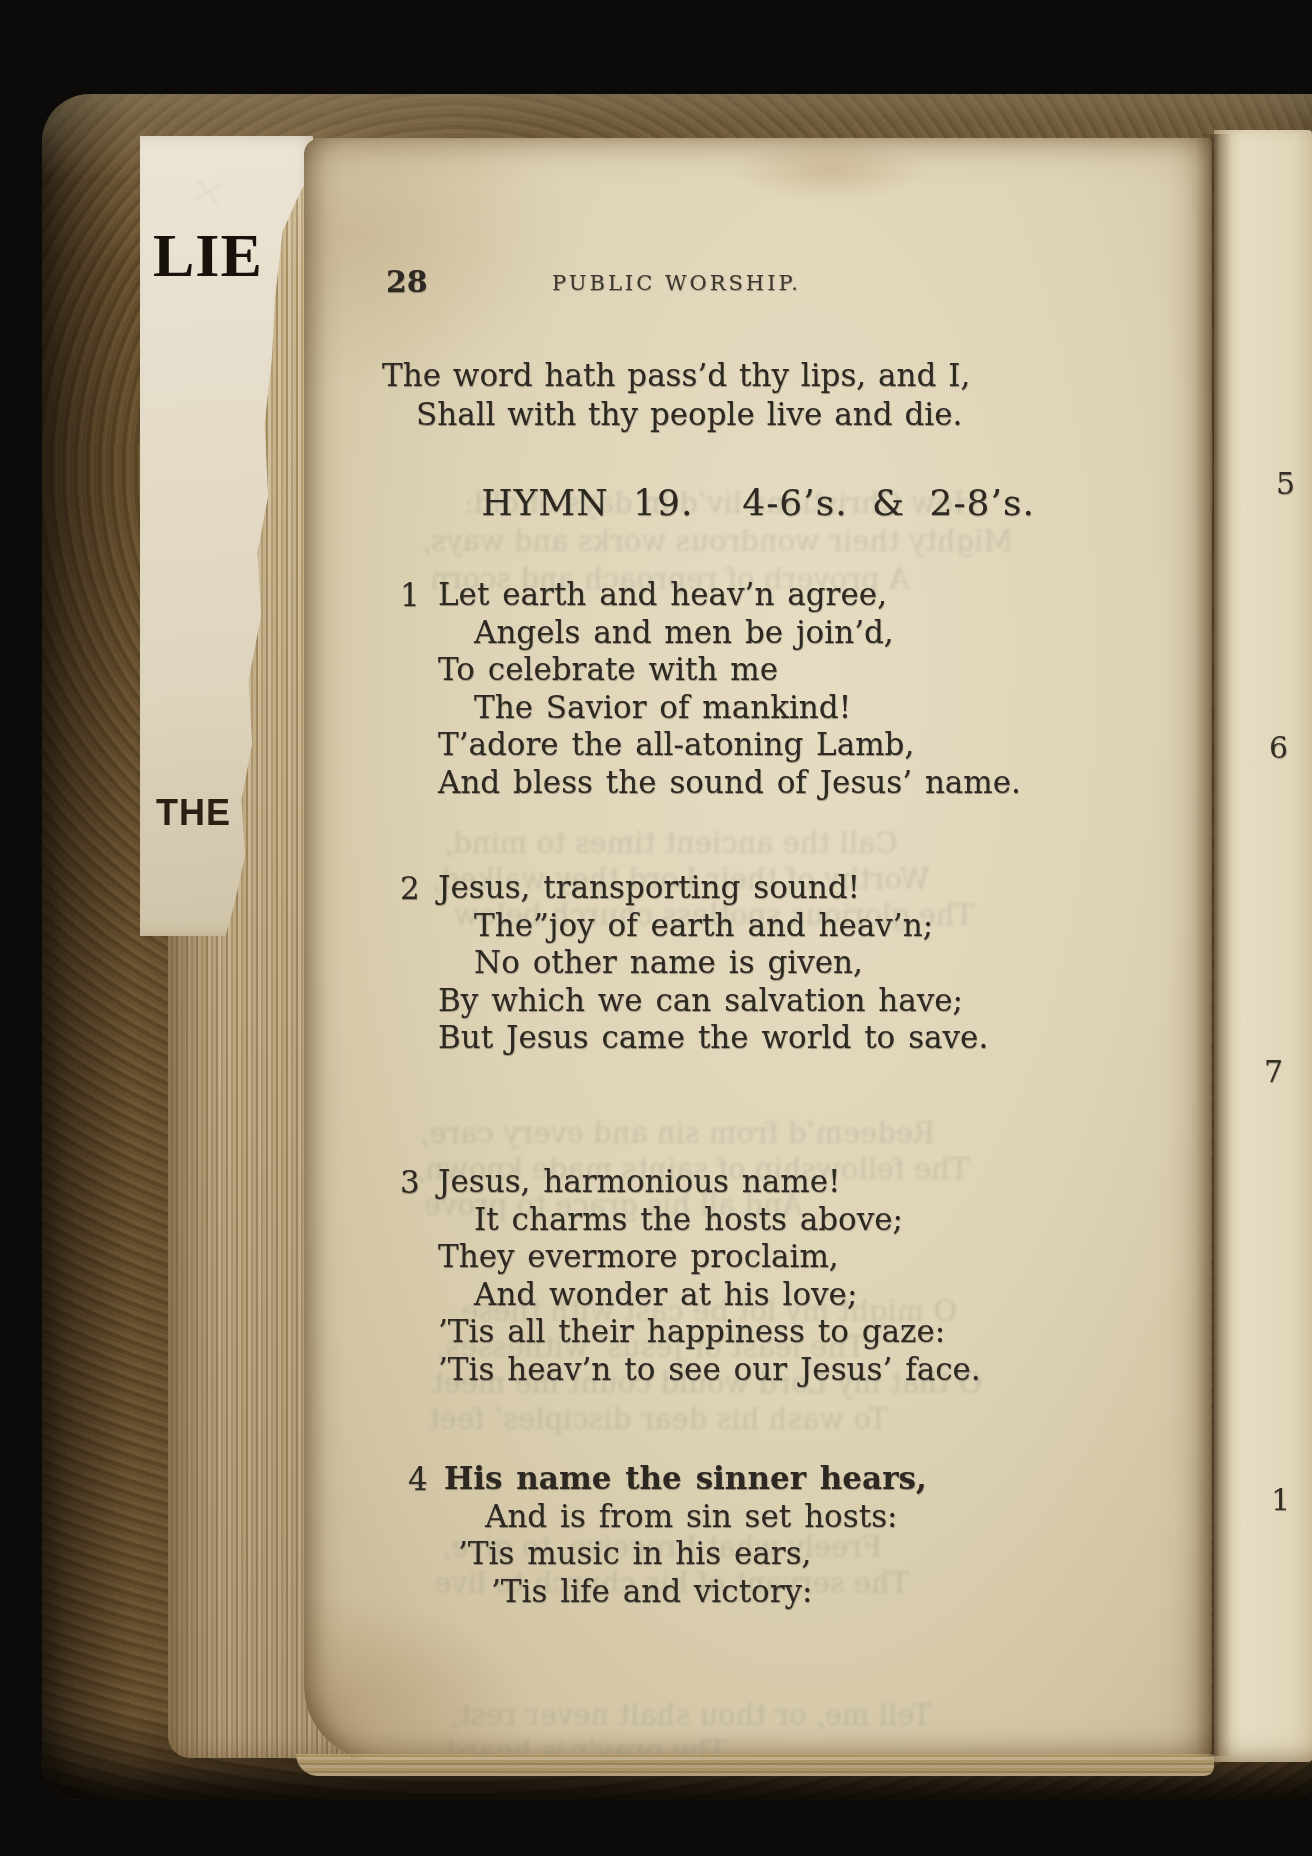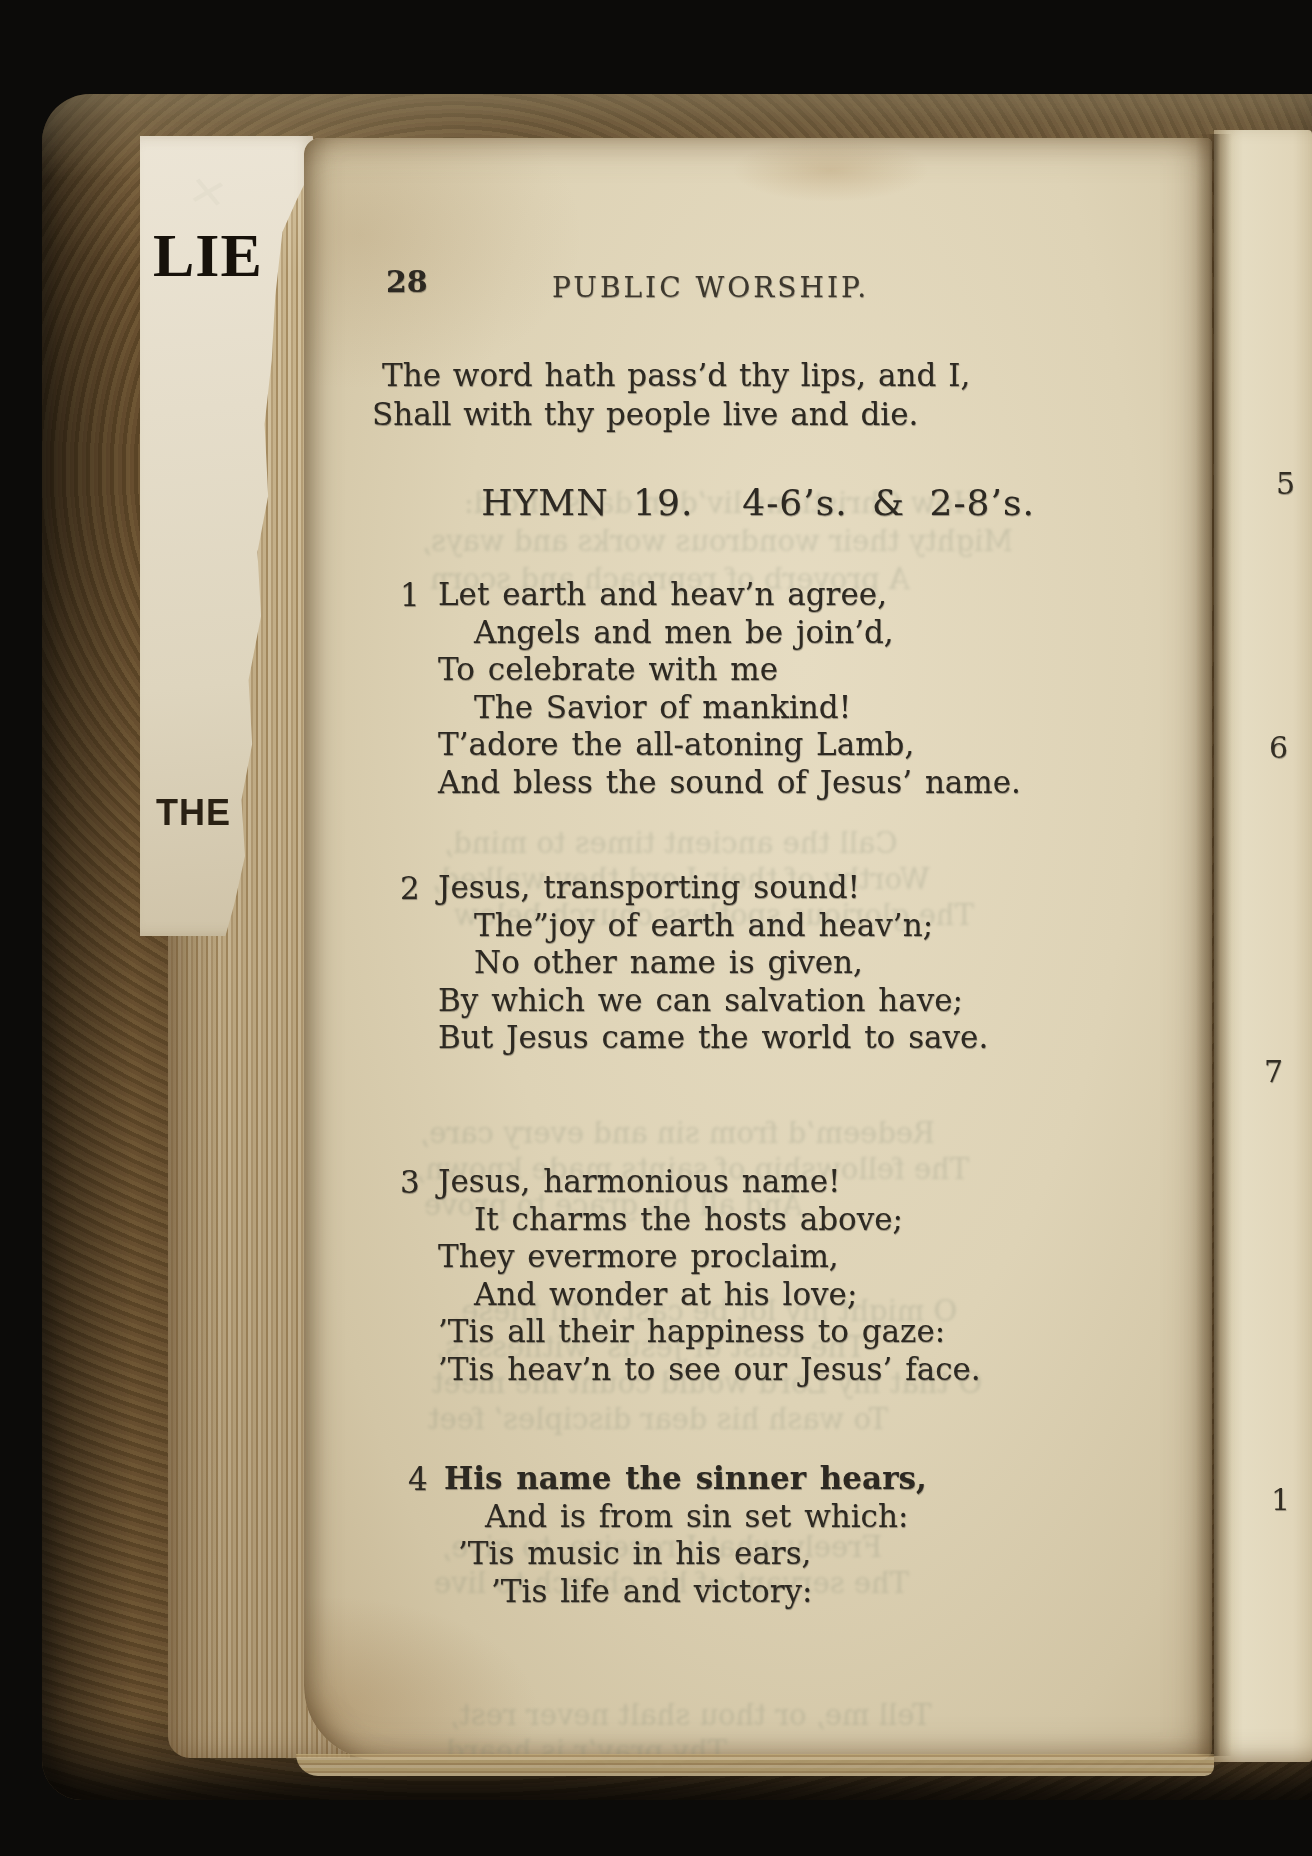--- a/index.html
+++ b/index.html
@@ -52,25 +52,25 @@
       radial-gradient(ellipse at 55% 32%, #e6dcc2 0%, #ded3b6 48%, #d2c5a5 78%, #c3b28f 100%);
     box-shadow:inset 20px 0 32px -18px rgba(85,62,32,.8),
                inset -26px 0 38px -20px rgba(95,70,38,.7),
                inset 0 -22px 32px -18px rgba(105,78,45,.55),
                inset 0 26px 38px -24px rgba(125,98,62,.45);
     color:#2d2922;}
   .page-main .inktext{text-shadow:.5px .6px .8px rgba(45,41,33,.42);}
 
   .pg-header{position:absolute;top:126px;left:0;right:0;height:40px;padding-left:40px;}
   .pgnum{position:absolute;left:82px;top:0;font-size:30px;font-weight:bold;}
-  .running{position:absolute;left:248px;top:7px;font-size:28px;letter-spacing:3px;color:#3d382e;}
+  .running{position:absolute;left:248px;top:7px;font-size:21px;letter-spacing:3px;color:#3d382e;}
 
   .intro{position:absolute;top:218px;left:0;font-size:31px;line-height:38.5px;word-spacing:2px;}
   .intro .l1{margin-left:78px;}
-  .intro .l2{margin-left:68px;}
+  .intro .l2{margin-left:112px;}
 
   .hymn-heading{position:absolute;top:344px;left:0;width:100%;text-align:center;
     font-size:36px;word-spacing:12px;letter-spacing:1px;white-space:pre-wrap;}
 
   .verses{position:absolute;inset:0;font-size:31px;line-height:37.5px;word-spacing:3px;}
   .stanza{position:absolute;left:0;right:0;}
   .stanza-1{top:438px}.stanza-2{top:731px}.stanza-3{top:1025px}.stanza-4{top:1322px}
   .vnum{position:absolute;left:96px;top:1px;}
   .vline{padding-left:134px;}
   .vline.ind{padding-left:170px;}
@@ -176,21 +176,21 @@
           <div class="vline l0">Jesus, harmonious name!</div>
           <div class="vline l1 ind">It charms the hosts above;</div>
           <div class="vline l2">They evermore proclaim,</div>
           <div class="vline l3 ind">And wonder at his love;</div>
           <div class="vline l4">’Tis all their happiness to gaze:</div>
           <div class="vline l5">’Tis heav’n to see our Jesus’ face.</div>
         </div>
         <div class="stanza stanza-4">
           <span class="vnum">4</span>
           <div class="vline l0">His name the sinner hears,</div>
-          <div class="vline l1 ind">And is from sin set which:</div>
+          <div class="vline l1 ind">And is from sin set hosts:</div>
           <div class="vline l2">’Tis music in his ears,</div>
           <div class="vline l3 ind">’Tis life and victory:</div>
         </div>
       </div>
   </div>
 
   <div class="fold"></div>
 
   <div class="page-right">
     <span class="edge-num">5</span>

